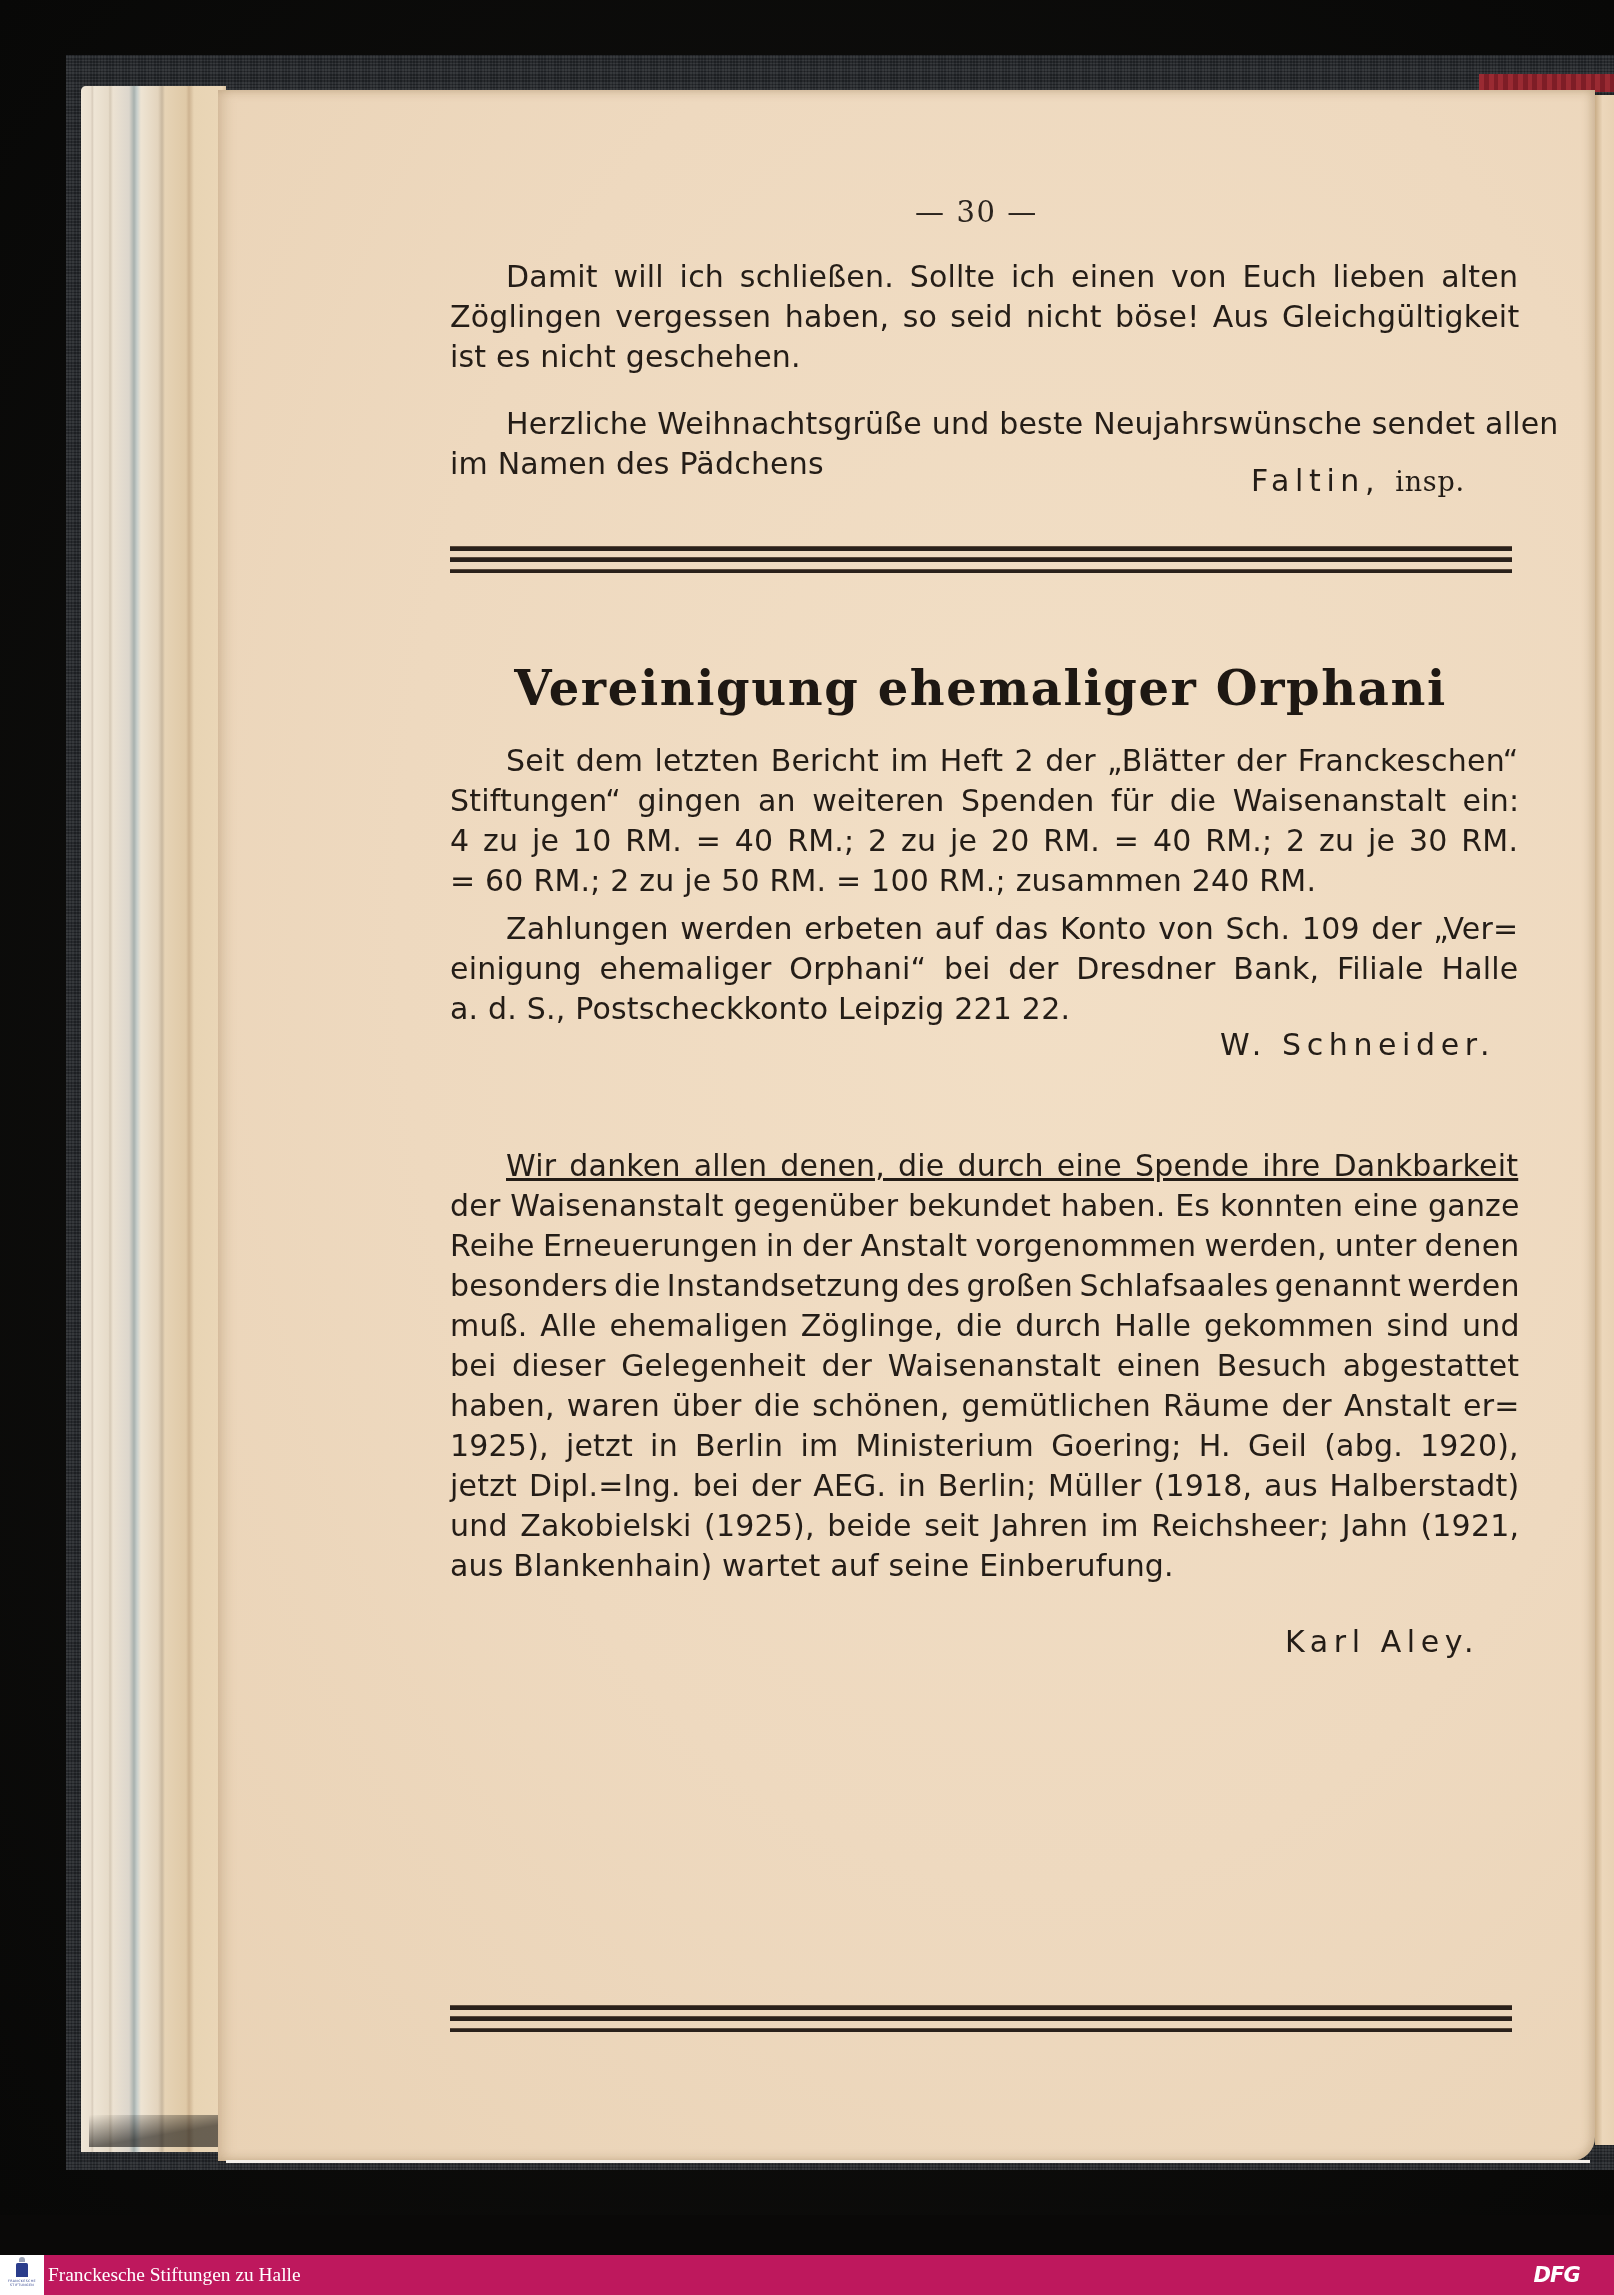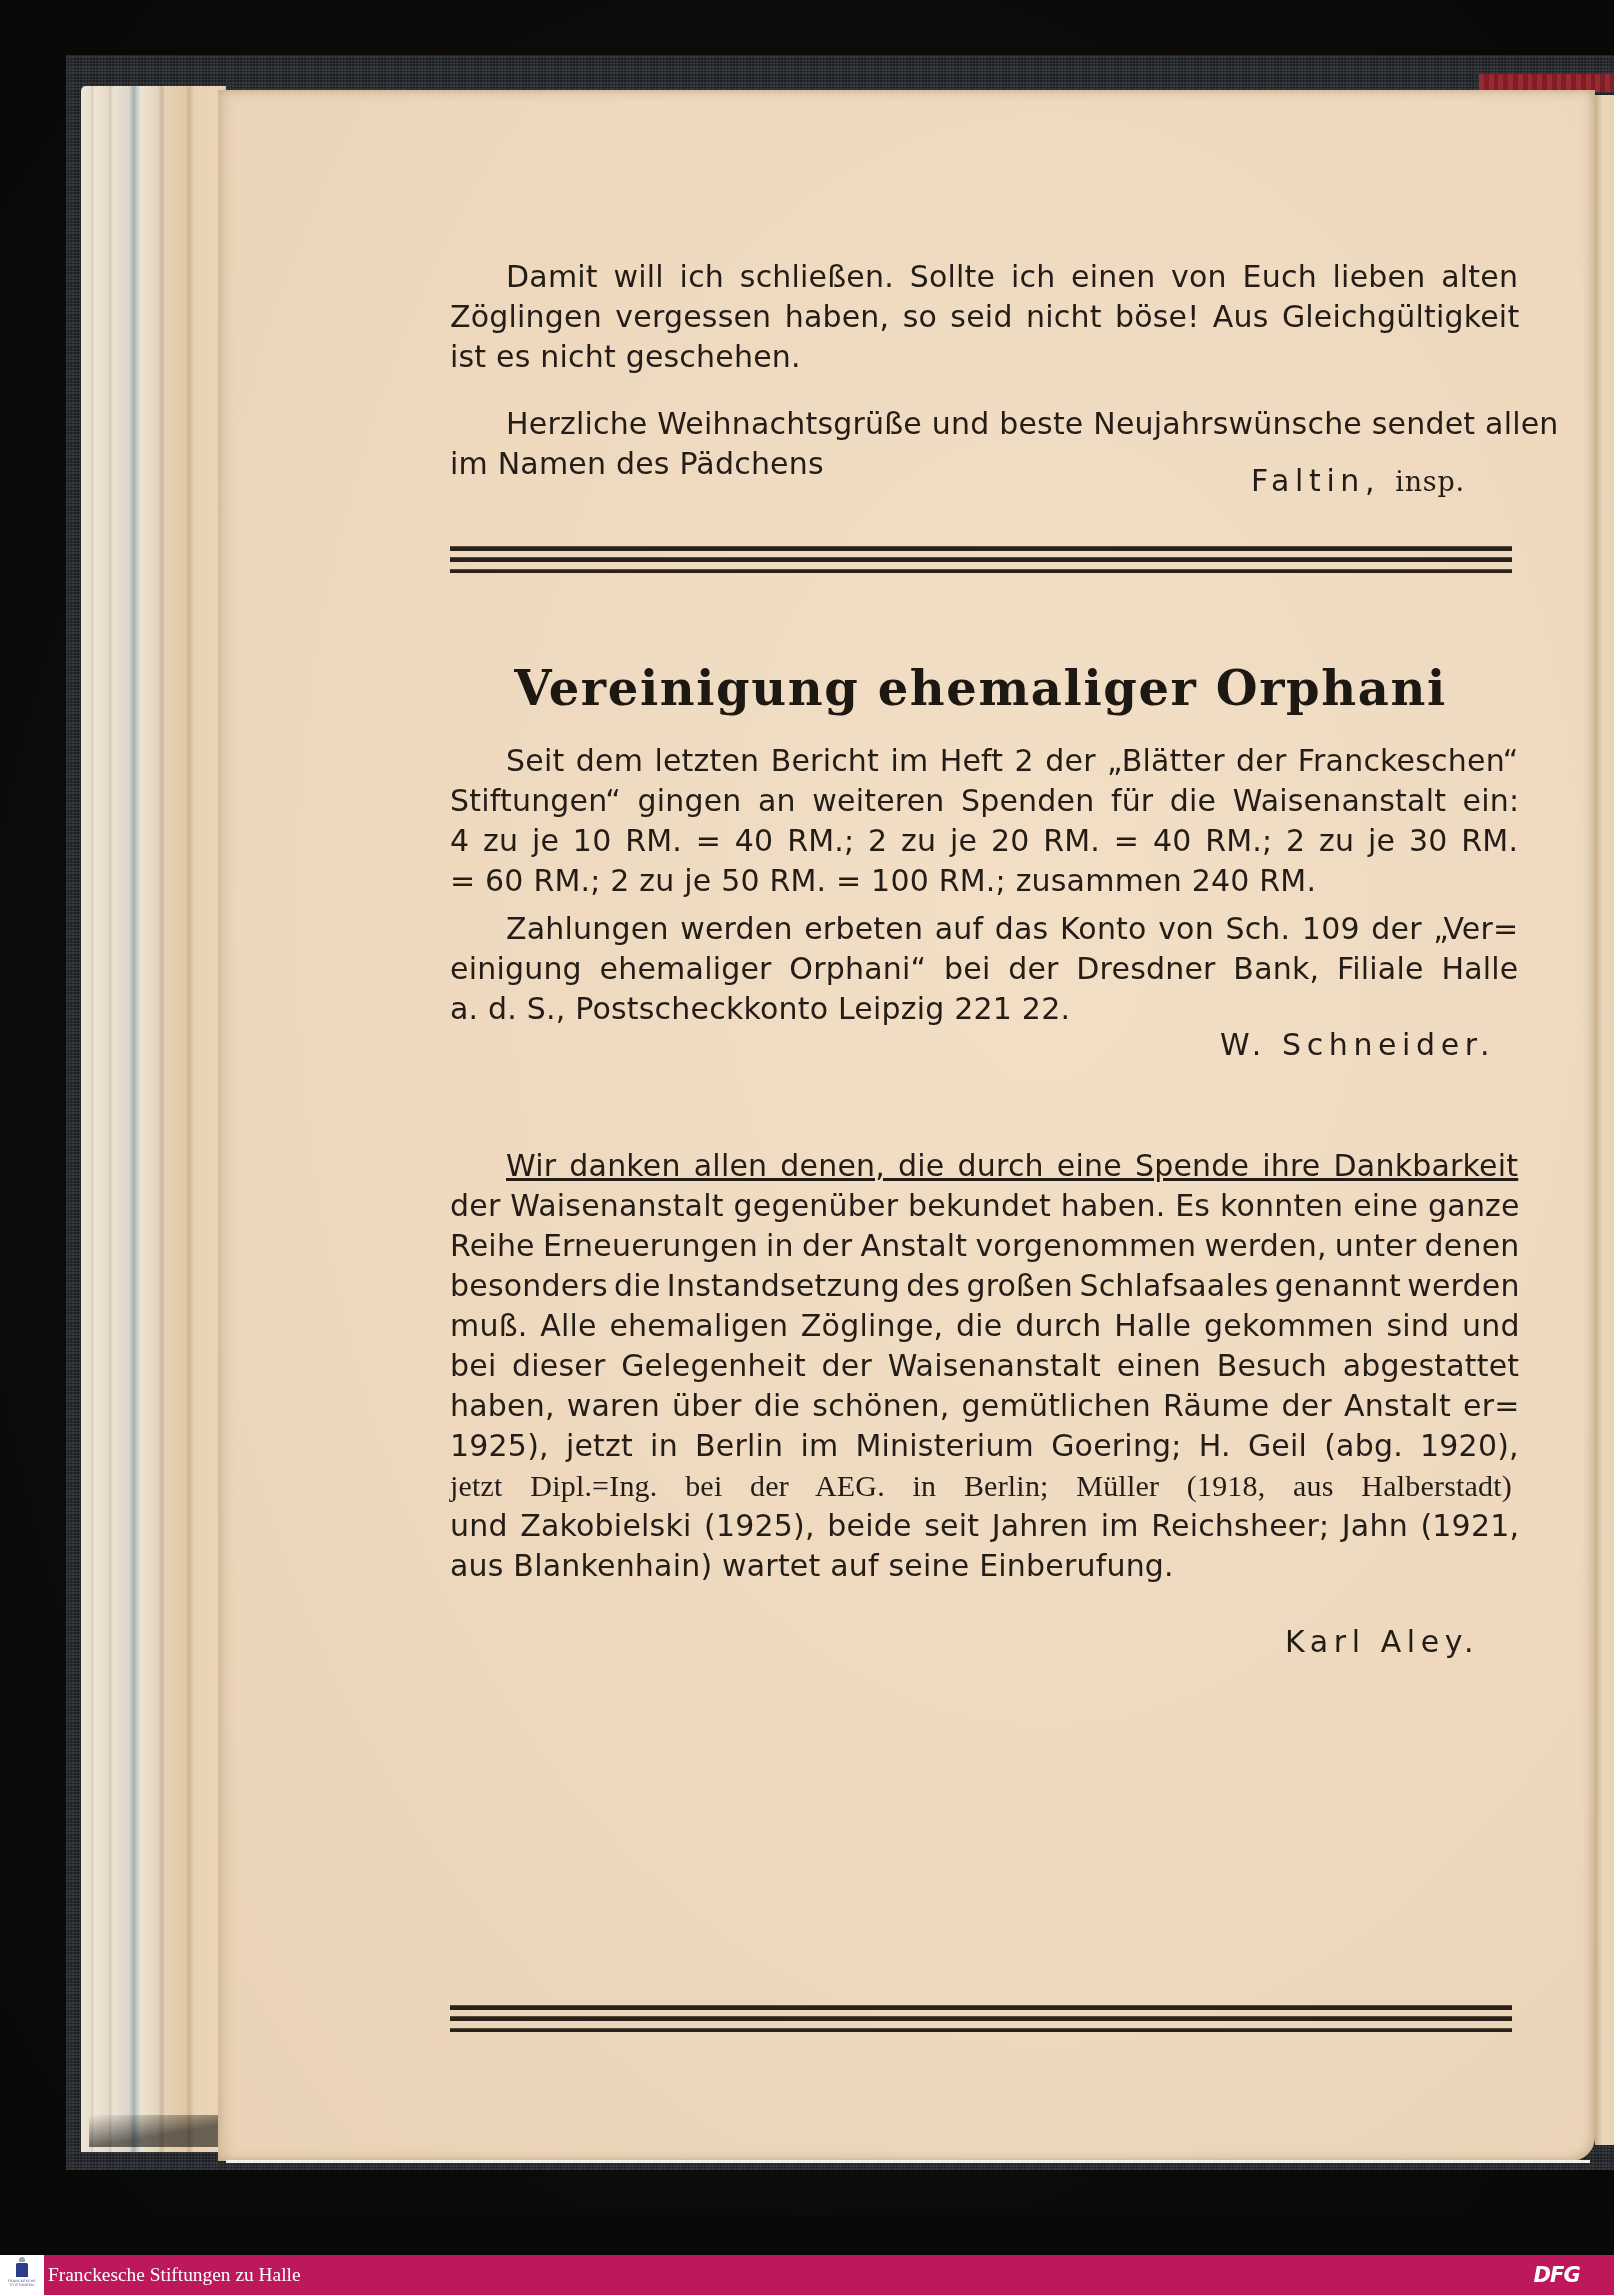--- a/index.html
+++ b/index.html
@@ -113,20 +113,23 @@
 
 <div id="scan">
   <div class="cover"></div>
   <div class="cover-red"></div>
   <div class="leaves"></div>
   <div class="leaves-shadow"></div>
   <div class="page-edge-right"></div>
   <div class="page"></div>
   <div class="page-edge-bottom"></div>
 
+  <div class="page-number">
+    <span>— 30 —</span>
+  </div>
 
   <div class="block" style="top:257px;">
     <div style="margin-bottom:27px;">
       <span class="line indent" style="white-space: nowrap; display: block; word-spacing: 6px;">Damit will ich schließen.  Sollte ich einen von Euch lieben alten</span>
       <span class="line" style="white-space: nowrap; display: block; word-spacing: 3.6px;">Zöglingen vergessen haben, so seid nicht böse!  Aus Gleichgültigkeit</span>
       <span class="line last">ist es nicht geschehen.</span>
     </div>
     <div>
       <span class="line indent" style="white-space: nowrap; display: block; word-spacing: 0px;">Herzliche Weihnachtsgrüße und beste Neujahrswünsche sendet allen</span>
       <span class="line last">im Namen des Pädchens</span>
@@ -164,21 +167,21 @@
 
   <div class="block" style="top:1146px;">
     <span class="line indent" style="white-space: nowrap; display: block; word-spacing: 3.3px; text-decoration: underline;">Wir danken allen denen, die durch eine Spende ihre Dankbarkeit</span>
     <span class="line" style="white-space: nowrap; display: block; word-spacing: 0.1px;">der Waisenanstalt gegenüber bekundet haben.  Es konnten eine ganze</span>
     <span class="line" style="white-space: nowrap; display: block; word-spacing: -1.6px;">Reihe Erneuerungen in der Anstalt vorgenommen werden, unter denen</span>
     <span class="line" style="white-space: nowrap; display: block; word-spacing: -3.4px;">besonders die Instandsetzung des großen Schlafsaales genannt werden</span>
     <span class="line" style="white-space: nowrap; display: block; word-spacing: 3px;">muß.  Alle ehemaligen Zöglinge, die durch Halle gekommen sind und</span>
     <span class="line" style="white-space: nowrap; display: block; word-spacing: 5.9px;">bei dieser Gelegenheit der Waisenanstalt einen Besuch abgestattet</span>
     <span class="line" style="white-space: nowrap; display: block; word-spacing: 2.4px;">haben, waren über die schönen, gemütlichen Räume der Anstalt er=</span>
     <span class="line" style="white-space: nowrap; display: block; word-spacing: 7.4px;">1925), jetzt in Berlin im Ministerium Goering; H. Geil (abg. 1920),</span>
-    <span class="line" style="white-space: nowrap; display: block; word-spacing: 2.1px; font-family: Liberation Serif, serif;">jetzt Dipl.=Ing. bei der AEG. in Berlin; Müller (1918, aus Halberstadt)</span>
+    <span class="line" style="white-space: nowrap; display: block; word-spacing: 2.1px;">jetzt Dipl.=Ing. bei der AEG. in Berlin; Müller (1918, aus Halberstadt)</span>
     <span class="line" style="white-space: nowrap; display: block; word-spacing: 2.8px;">und Zakobielski (1925), beide seit Jahren im Reichsheer; Jahn (1921,</span>
     <span class="line last">aus Blankenhain) wartet auf seine Einberufung.</span>
   </div>
   <div class="sig" style="left:1285px; top:1624px;">
     <span>Karl Aley.</span>
   </div>
 
   <div class="rule-group" style="top:2005px;">
     <div class="rule"></div>
     <div class="rule"></div>

